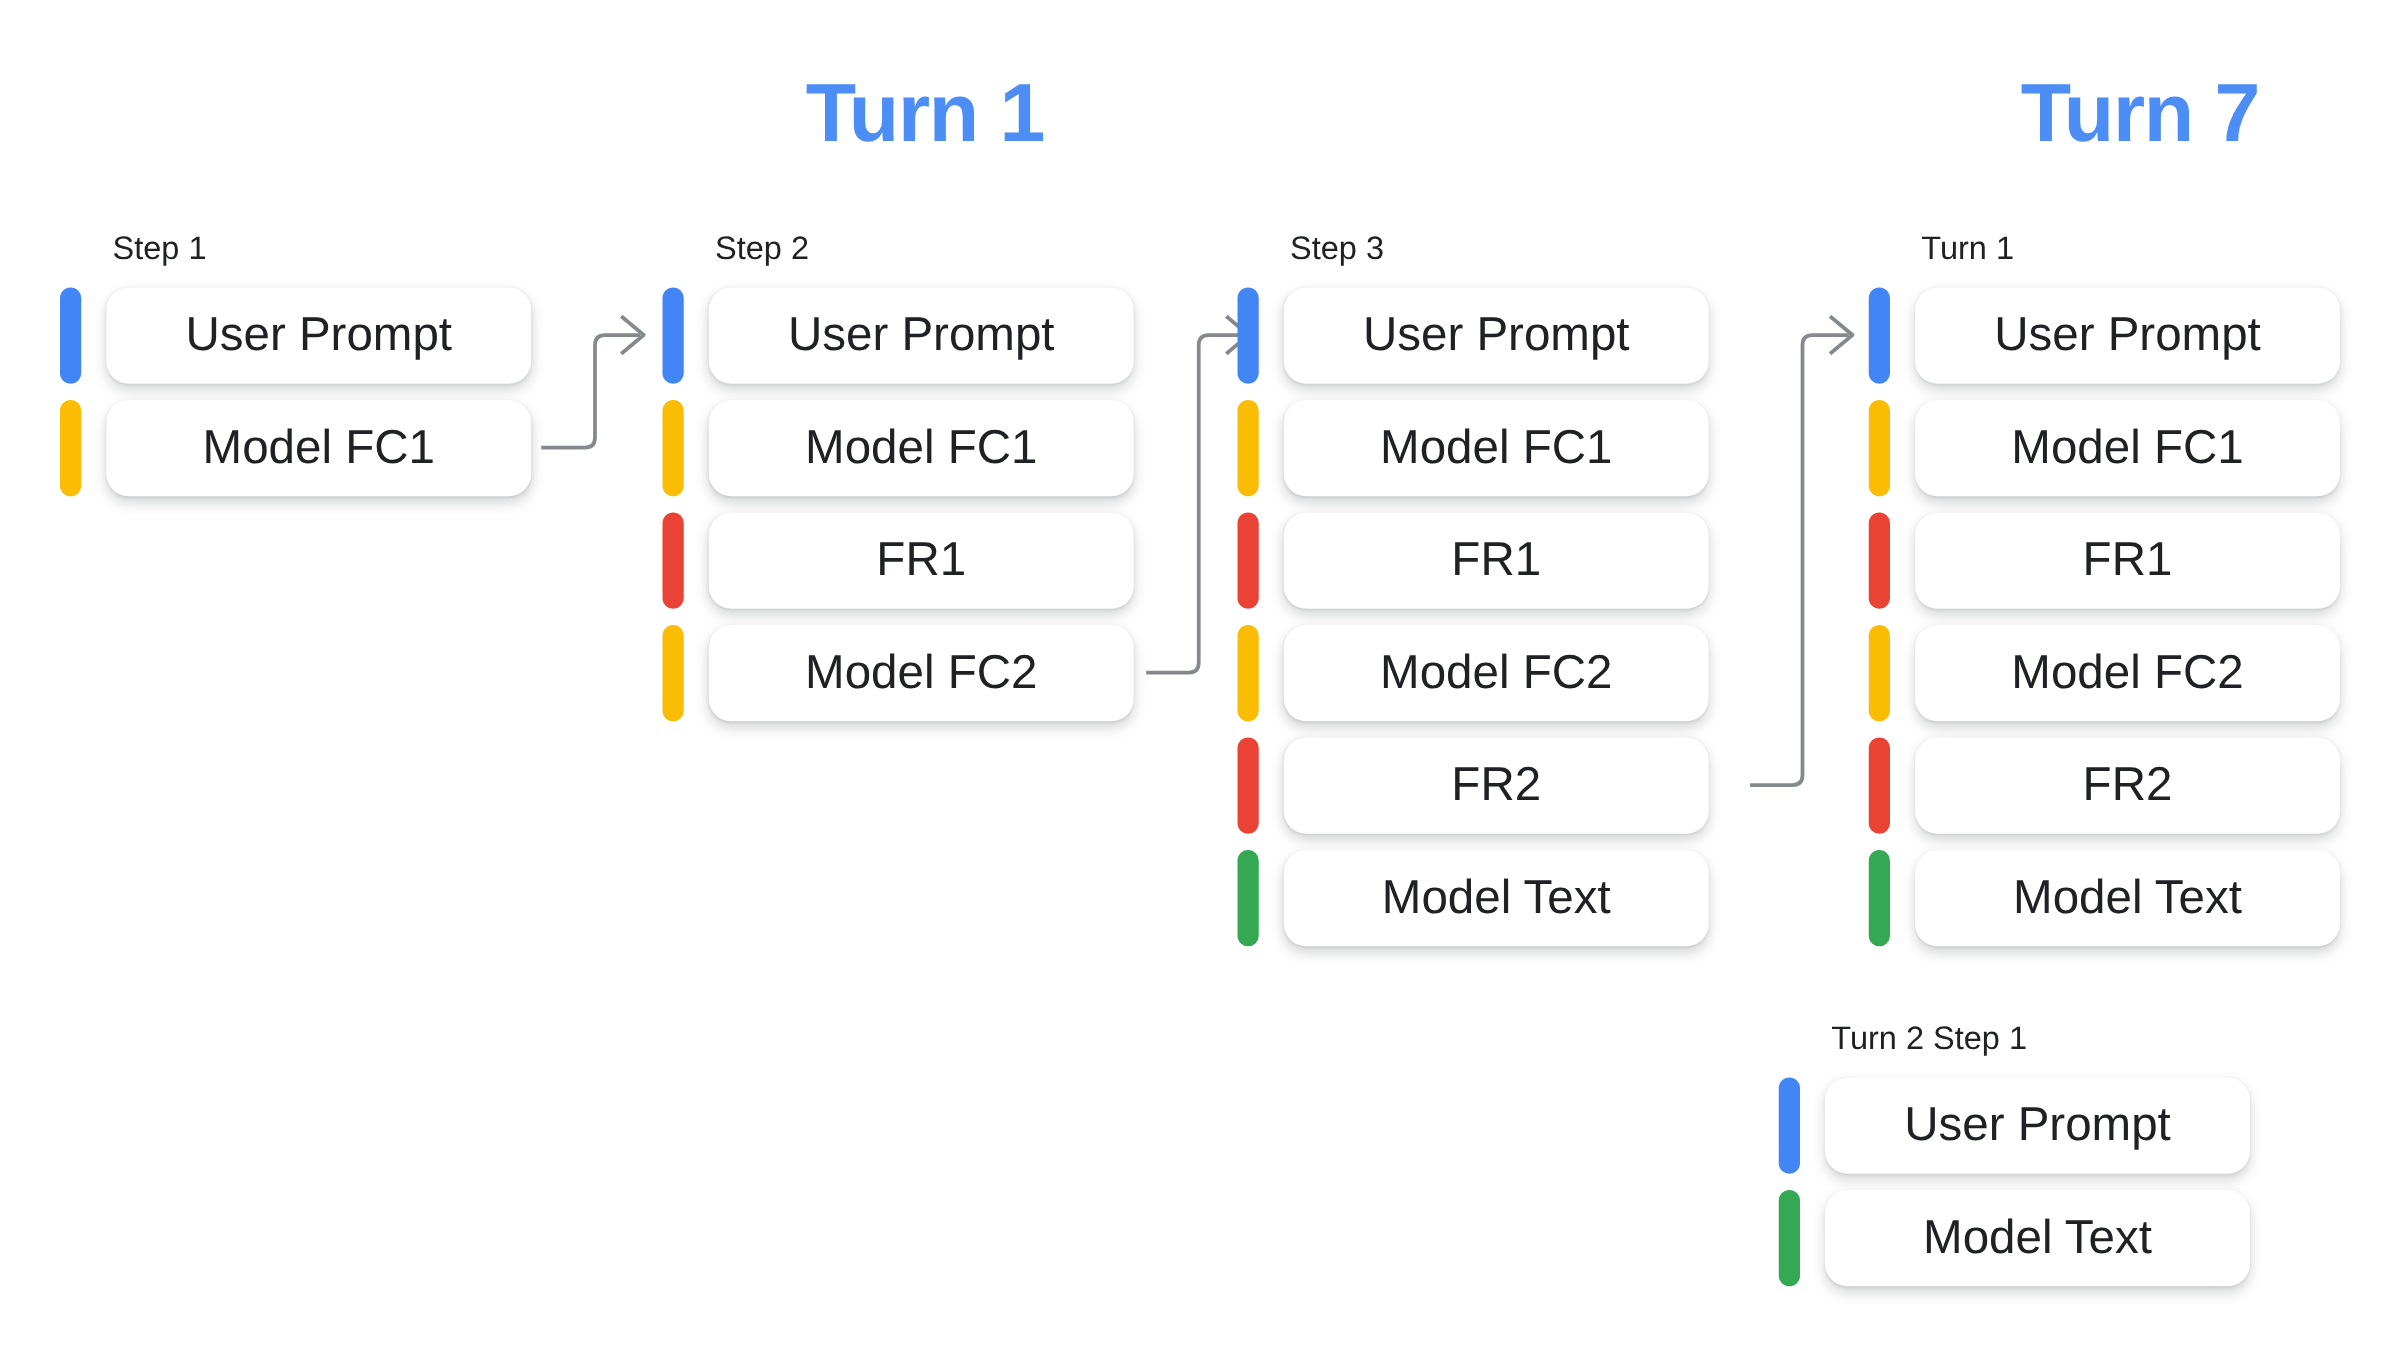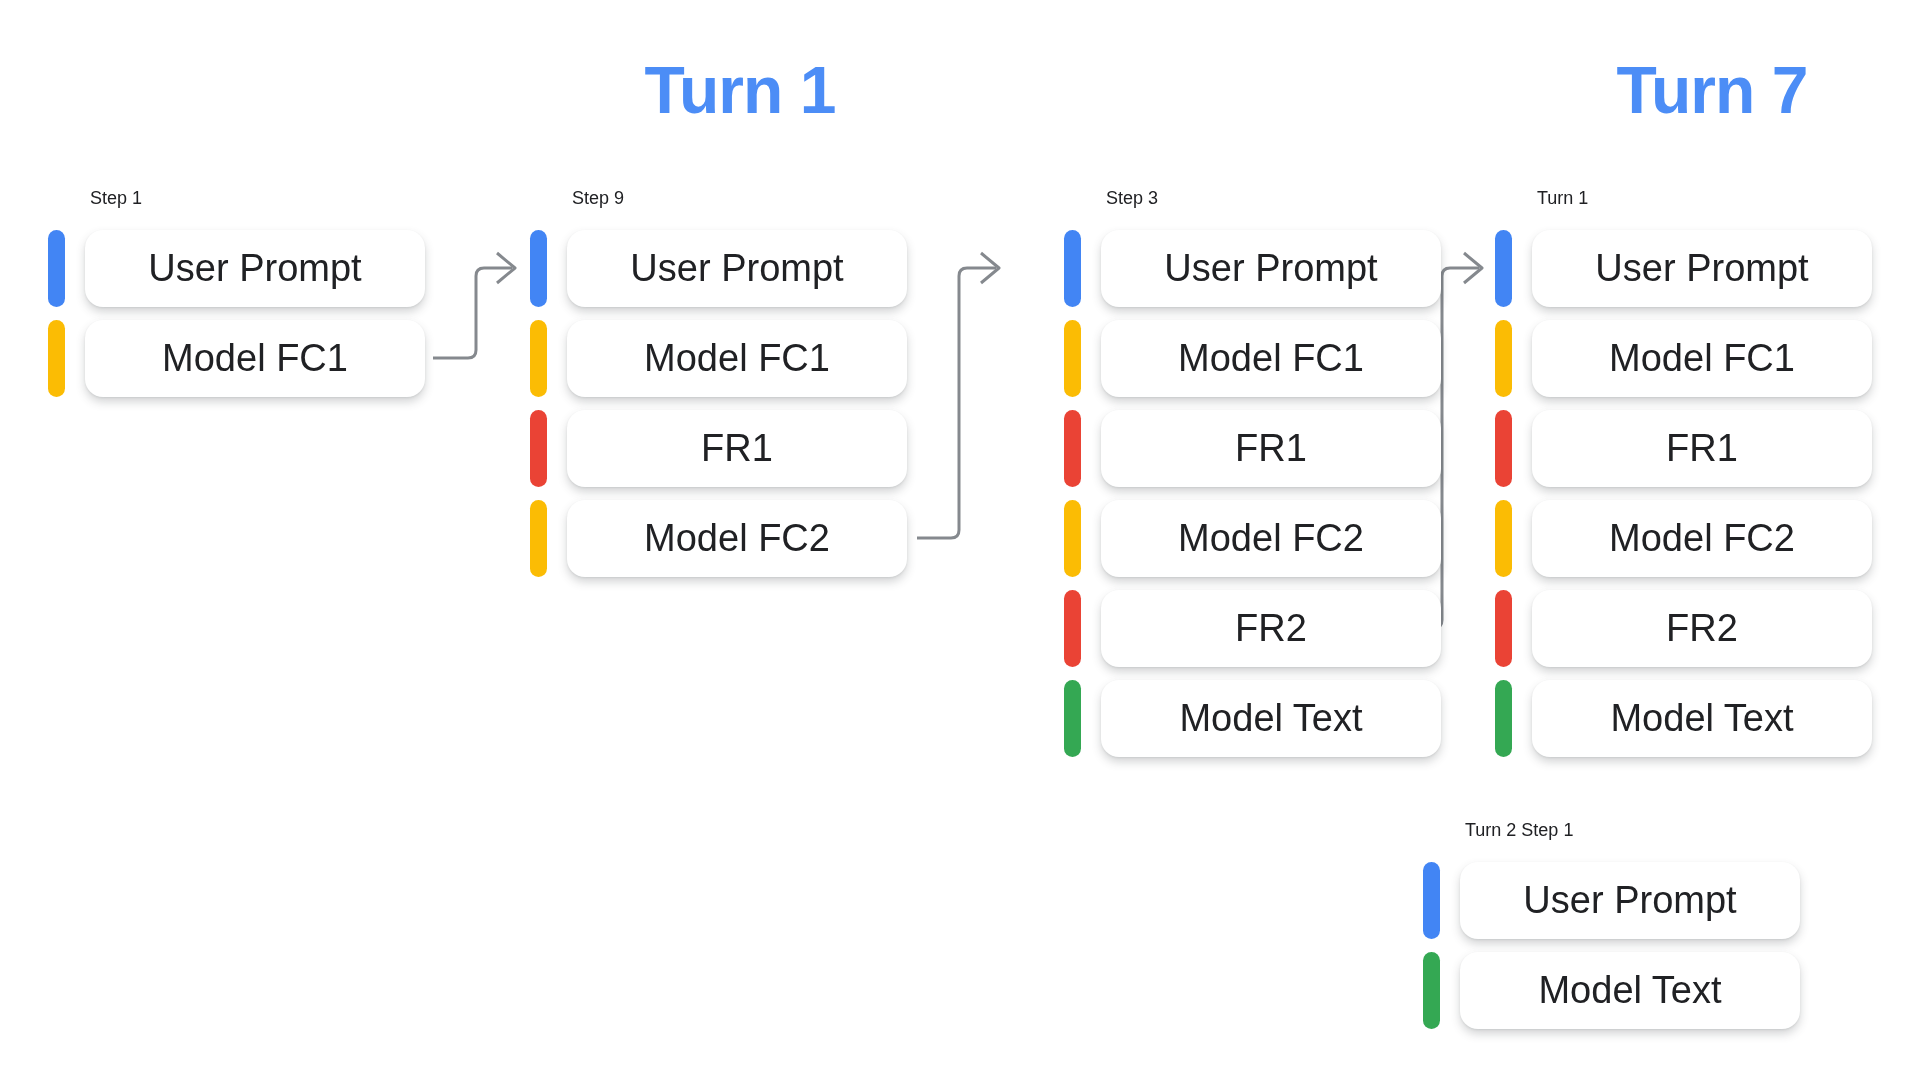--- a/index.html
+++ b/index.html
@@ -25,21 +25,21 @@
   #turn2-title{left:1712px;}
   .column{
     position:absolute;
     top:185px;
   }
   .column.block-lower{top:817px;}
   .col-label{
     margin-left:42px;
     height:27px;
     line-height:27px;
-    font-size:18px;
+    font-size:26px;
     color:#202124;
     margin-bottom:18px;
     white-space:nowrap;
   }
   .rows{
     display:flex;
     flex-direction:column;
     gap:13px;
   }
   .row{
@@ -123,21 +123,21 @@
       <div class="row">
         <div class="bar" data-kind="model_fc"></div>
         <div class="box">
             <span class="box-label">Model FC1</span>
           </div>
       </div>
     </div>
   </div>
 
   <div class="column" style="left:530px;">
-    <div class="col-label">Step 9</div>
+    <div class="col-label">Step 2</div>
     <div class="rows">
       <div class="row">
         <div class="bar" data-kind="user_prompt"></div>
         <div class="box">
             <span class="box-label">User Prompt</span>
           </div>
       </div>
       <div class="row">
         <div class="bar" data-kind="model_fc"></div>
         <div class="box">
@@ -152,21 +152,21 @@
       </div>
       <div class="row">
         <div class="bar" data-kind="model_fc"></div>
         <div class="box">
             <span class="box-label">Model FC2</span>
           </div>
       </div>
     </div>
   </div>
 
-  <div class="column" style="left:1064px;">
+  <div class="column" style="left:990px;">
     <div class="col-label">Step 3</div>
     <div class="rows">
       <div class="row">
         <div class="bar" data-kind="user_prompt"></div>
         <div class="box">
             <span class="box-label">User Prompt</span>
           </div>
       </div>
       <div class="row">
         <div class="bar" data-kind="model_fc"></div>

